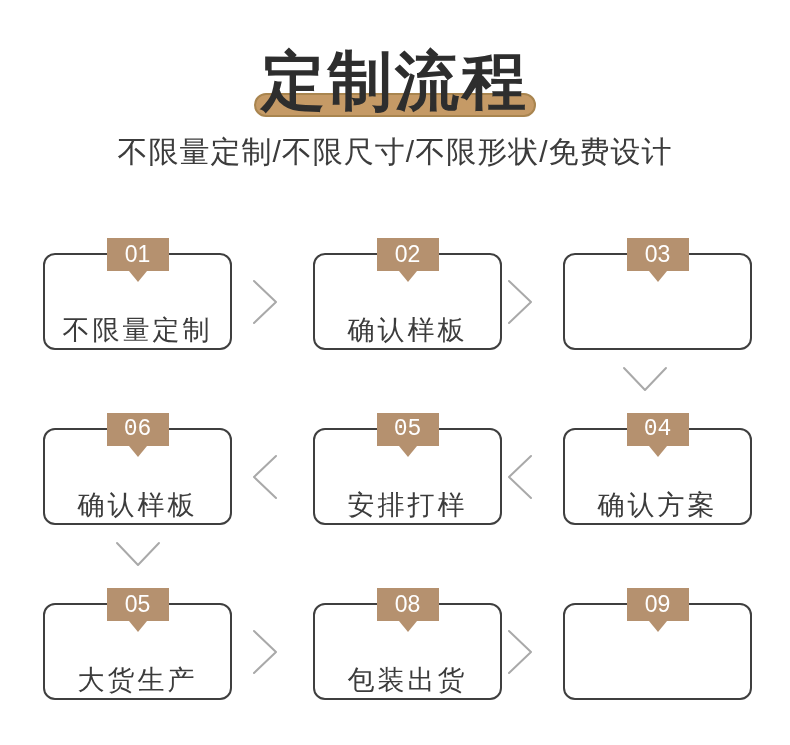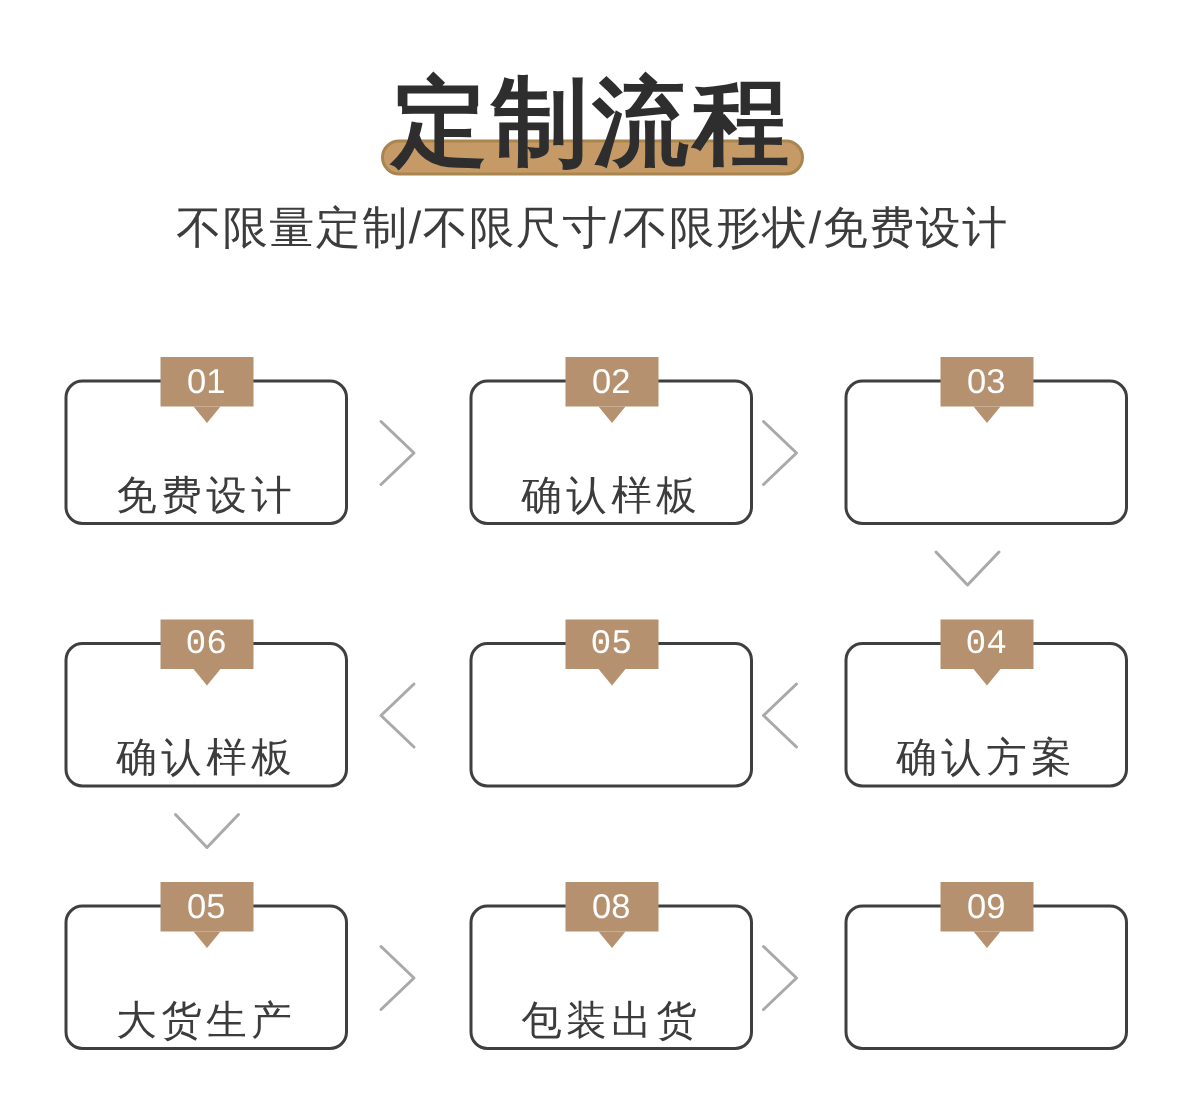--- a/index.html
+++ b/index.html
@@ -107,36 +107,37 @@
 <body>
 
 <div class="canvas">
 
   <div class="title-underline"></div>
   <h1 class="page-title">定制流程</h1>
   <div class="subtitle">不限量定制/不限尺寸/不限形状/免费设计</div>
 
   <div class="card r1 c1">
     <div class="badge"><span>01</span></div>
-    <div class="card-label">免费设计</div>
+    <div class="card-label">不限量定制</div>
   </div>
   <div class="card r1 c2">
     <div class="badge"><span>02</span></div>
     <div class="card-label">确认样板</div>
   </div>
   <div class="card r1 c3">
     <div class="badge"><span>03</span></div>
   </div>
 
   <div class="card r2 c1">
     <div class="badge"><span>06</span></div>
     <div class="card-label">确认样板</div>
   </div>
   <div class="card r2 c2">
     <div class="badge"><span>05</span></div>
+    <div class="card-label">安排打样</div>
   </div>
   <div class="card r2 c3">
     <div class="badge"><span>04</span></div>
     <div class="card-label">确认方案</div>
   </div>
 
   <div class="card r3 c1">
     <div class="badge"><span>05</span></div>
     <div class="card-label">大货生产</div>
   </div>

